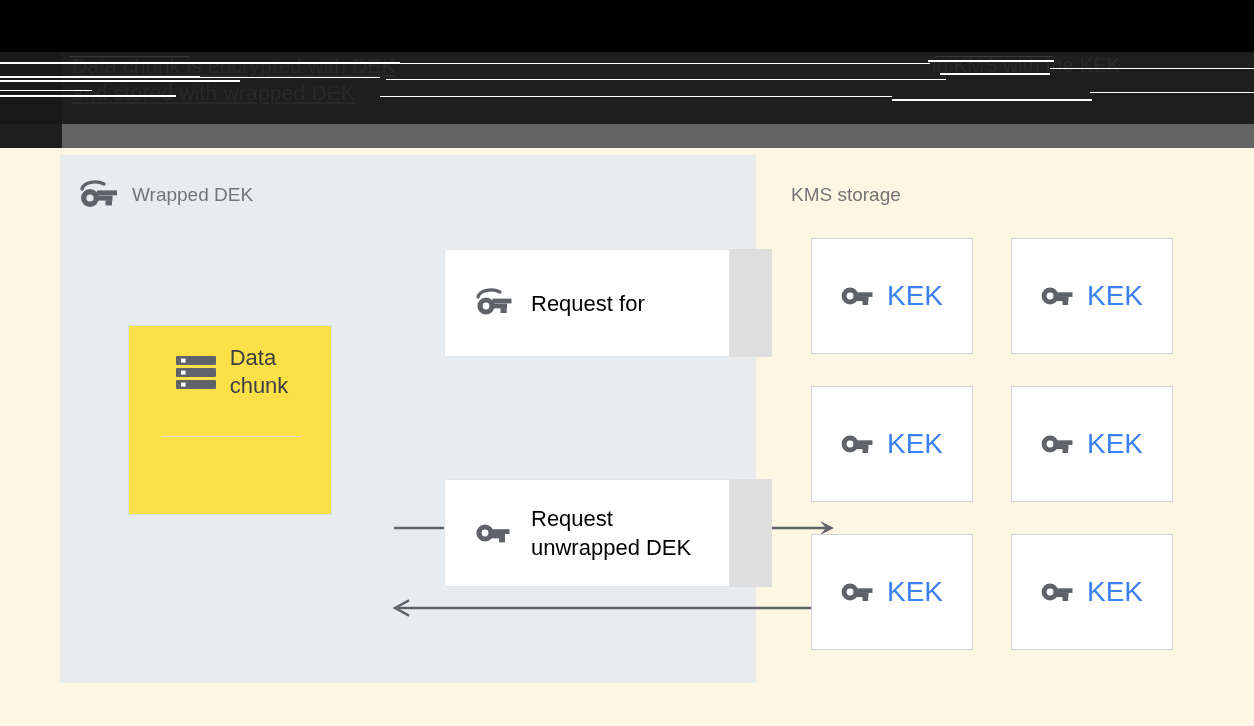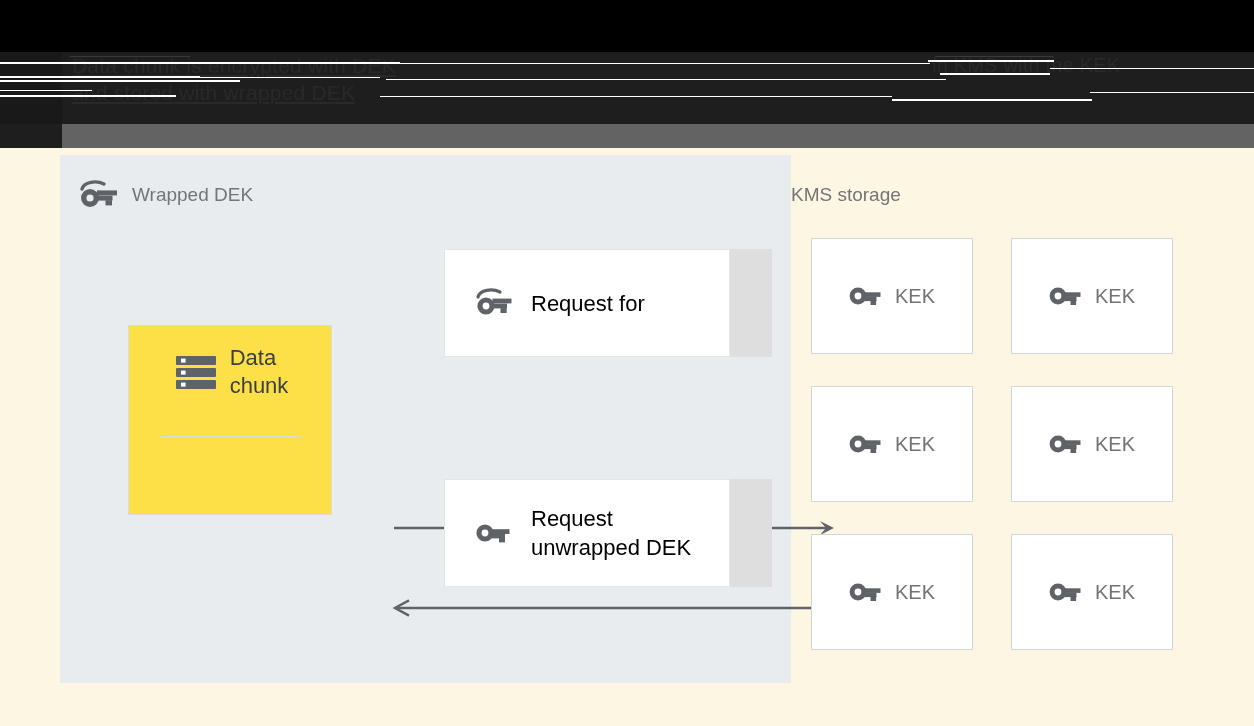--- a/index.html
+++ b/index.html
@@ -82,21 +82,20 @@
     width: 1254px; height: 578px;
     background: #fdf6e3;
   }
 
   
   .left-panel {
     position: absolute;
     left: 60px; top: 155px;
     width: 696px; height: 528px;
     background: #e8ecef;
-    padding-left: 35px;
   }
   .panel-title {
     position: absolute;
     color: #757575;
     font-size: 19px;
     line-height: 22px;
     white-space: nowrap;
   }
   .left-panel .panel-title { left: 72px; top: 29px; }
 
@@ -211,22 +210,22 @@
     width: 162px; height: 116px;
     background: #ffffff;
     border: 1px solid #d3d6d9;
     box-sizing: border-box;
     display: flex;
     align-items: center;
     justify-content: center;
   }
   .kek-box .key-icon { width: 32px; height: 24px; margin-right: 14px; }
   .kek-label {
-    color: #737373;
-    font-size: 20px;
+    color: #3b82f6;
+    font-size: 28px;
     line-height: 28px;
   }
 </style>
 </head>
 <body>
 
 <div id="root">
 
   <div class="band-black"></div>
   <div class="band-dark"></div>

